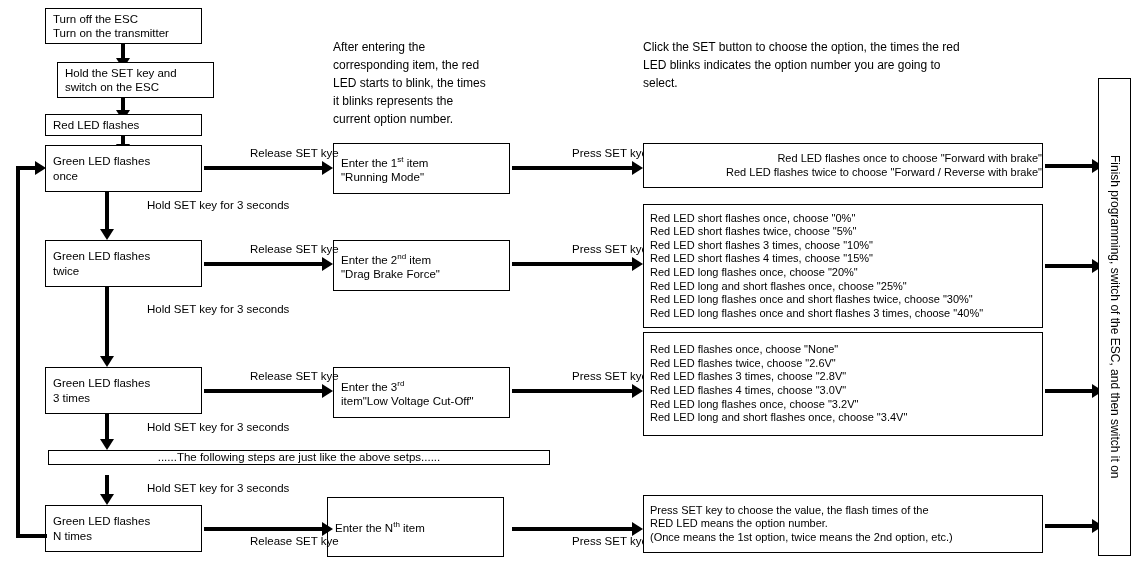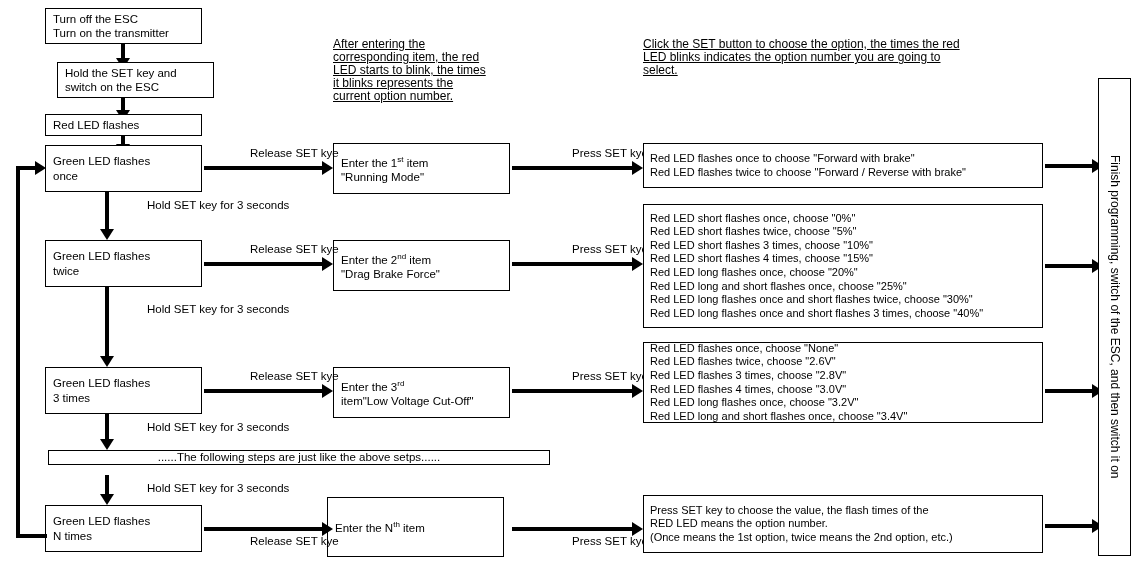--- a/index.html
+++ b/index.html
@@ -7,21 +7,21 @@
        font-family:"Liberation Sans","DejaVu Sans",sans-serif;color:#000;}
   #canvas{position:relative;width:1138px;height:566px;}
 
   .box{position:absolute;border:1.6px solid #000;background:#fff;
        box-sizing:border-box;display:flex;flex-direction:column;
        justify-content:center;}
   .box .ln{font-size:11.5px;line-height:14.5px;padding-left:7px;white-space:pre;}
 
   .optbox .ln{font-size:11px;line-height:13.6px;padding-left:6px;}
 
-  .note{position:absolute;font-size:12px;line-height:13px;white-space:pre-line;text-decoration:underline;}
+  .note{position:absolute;font-size:12px;line-height:18px;white-space:pre-line;}
 
   .alabel{position:absolute;font-size:11.5px;line-height:14px;white-space:nowrap;padding-left:32px;}
 
   
   .harr{position:absolute;height:4px;background:#000;}
   .harr::after{content:"";position:absolute;right:-10px;top:-5px;
      border-left:11px solid #000;border-top:7px solid transparent;
      border-bottom:7px solid transparent;}
   .varr{position:absolute;width:4px;background:#000;}
   .varr::after{content:"";position:absolute;bottom:-10px;left:-5px;
@@ -126,37 +126,37 @@
   <div class="harr" style="left:512px;top:166px;width:121px;"></div>
   <div class="harr" style="left:512px;top:262px;width:121px;"></div>
   <div class="harr" style="left:512px;top:389px;width:121px;"></div>
   <div class="harr" style="left:512px;top:527px;width:121px;"></div>
 
   <div class="alabel" style="left:540px;top:146px;">Press SET kye</div>
   <div class="alabel" style="left:540px;top:242px;">Press SET kye</div>
   <div class="alabel" style="left:540px;top:369px;">Press SET kye</div>
   <div class="alabel" style="left:540px;top:534px;">Press SET kye</div>
 
-  <div class="box optbox" style="left:643px;top:143px;width:400px;height:45px;">
+  <div class="box optbox" style="left:643px;top:143px;width:400px;height:45px;text-align:right;">
     <div class="ln">Red LED flashes once to choose "Forward with brake"</div>
     <div class="ln">Red LED flashes twice to choose "Forward / Reverse with brake"</div>
   </div>
 
   <div class="box optbox" style="left:643px;top:204px;width:400px;height:124px;">
     <div class="ln">Red LED short flashes once, choose "0%"</div>
     <div class="ln">Red LED short flashes twice, choose "5%"</div>
     <div class="ln">Red LED short flashes 3 times, choose "10%"</div>
     <div class="ln">Red LED short flashes 4 times, choose "15%"</div>
     <div class="ln">Red LED long flashes once, choose "20%"</div>
     <div class="ln">Red LED long and short flashes once, choose "25%"</div>
     <div class="ln">Red LED long flashes once and short flashes twice, choose "30%"</div>
     <div class="ln">Red LED long flashes once and short flashes 3 times, choose "40%"</div>
   </div>
 
-  <div class="box optbox" style="left:643px;top:342px;width:400px;height:81px;">
+  <div class="box optbox" style="left:643px;top:332px;width:400px;height:104px;">
     <div class="ln">Red LED flashes once, choose "None"</div>
     <div class="ln">Red LED flashes twice, choose "2.6V"</div>
     <div class="ln">Red LED flashes 3 times, choose "2.8V"</div>
     <div class="ln">Red LED flashes 4 times, choose "3.0V"</div>
     <div class="ln">Red LED long flashes once, choose "3.2V"</div>
     <div class="ln">Red LED long and short flashes once, choose "3.4V"</div>
   </div>
 
   <div class="box optbox" style="left:643px;top:495px;width:400px;height:58px;">
     <div class="ln">Press SET key to choose the value, the flash times of the</div>

